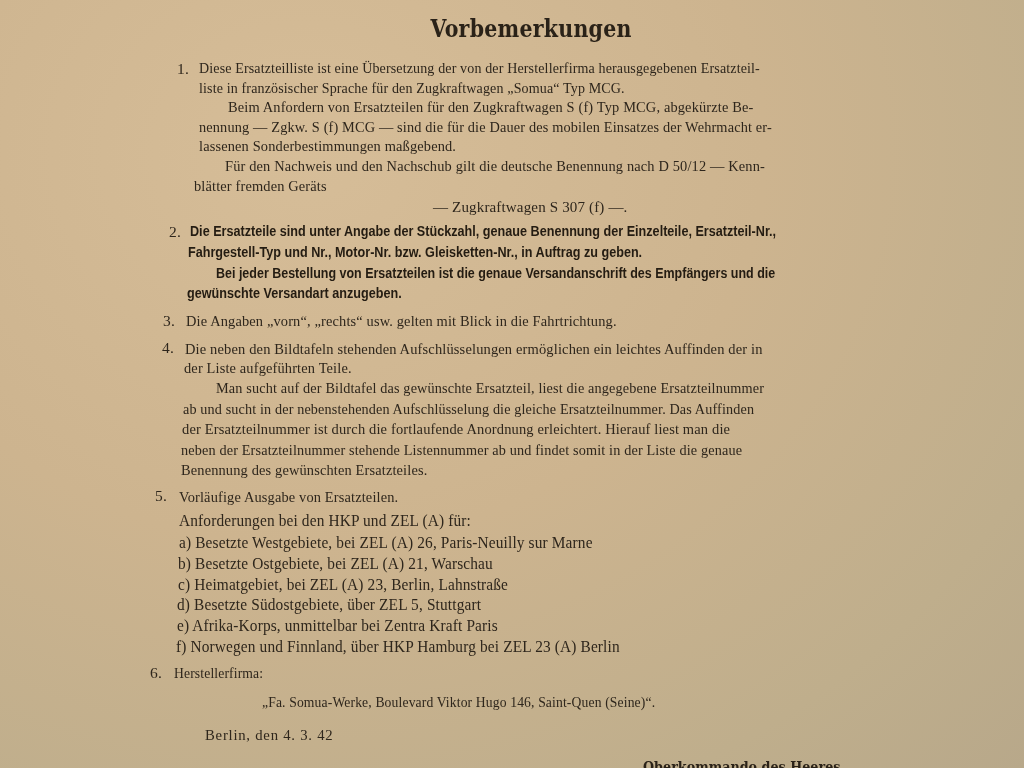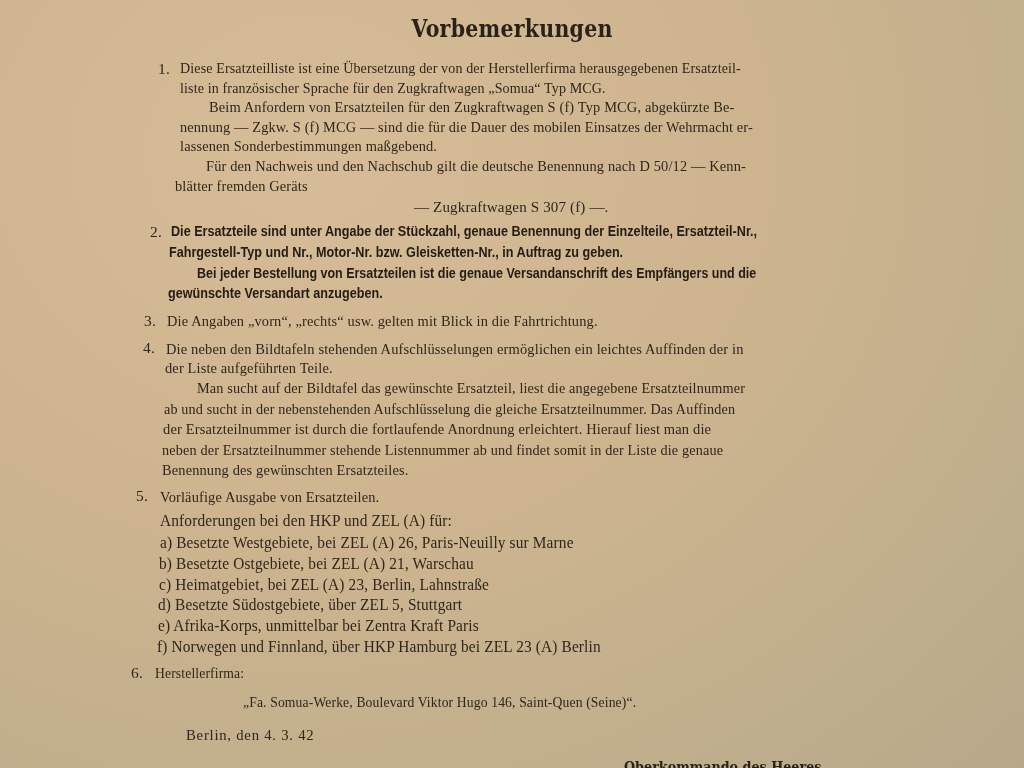--- a/index.html
+++ b/index.html
@@ -2,21 +2,21 @@
 <html><head>
 <meta charset="utf-8">
 <style>
   html, body { margin: 0; padding: 0; }
   body {
     width: 1024px; height: 768px; overflow: hidden; position: relative;
     background: radial-gradient(ellipse at 30% 20%, #d6bd98 0%, #cdb48f 45%, #bfae8c 80%, #b8a88a 100%);
     font-family: "Liberation Serif", serif;
     color: #2e261c;
   }
-  .page { position: absolute; inset: 0; }
+  .page { position: absolute; inset: 0; margin-left: 19px; }
   .abs { position: absolute; white-space: nowrap; }
   .title {
     left: 0; width: 1024px; top: 14px; text-align: center;
     font-family: "DejaVu Serif", serif; font-weight: bold; font-size: 25px;
     color: #2a2218; letter-spacing: 0.3px; transform: scaleX(0.82);
   }
   .ln { font-size: 15.5px; letter-spacing: 0.15px; }
   .cond { transform-origin: left center; }
   .b { font-family: "Liberation Sans", sans-serif; font-weight: bold; font-size: 14.2px; color: #241c12; }
   .footer-partial { font-family: "DejaVu Serif", serif; font-weight: bold; font-size: 15px; color:#2a2218; }

